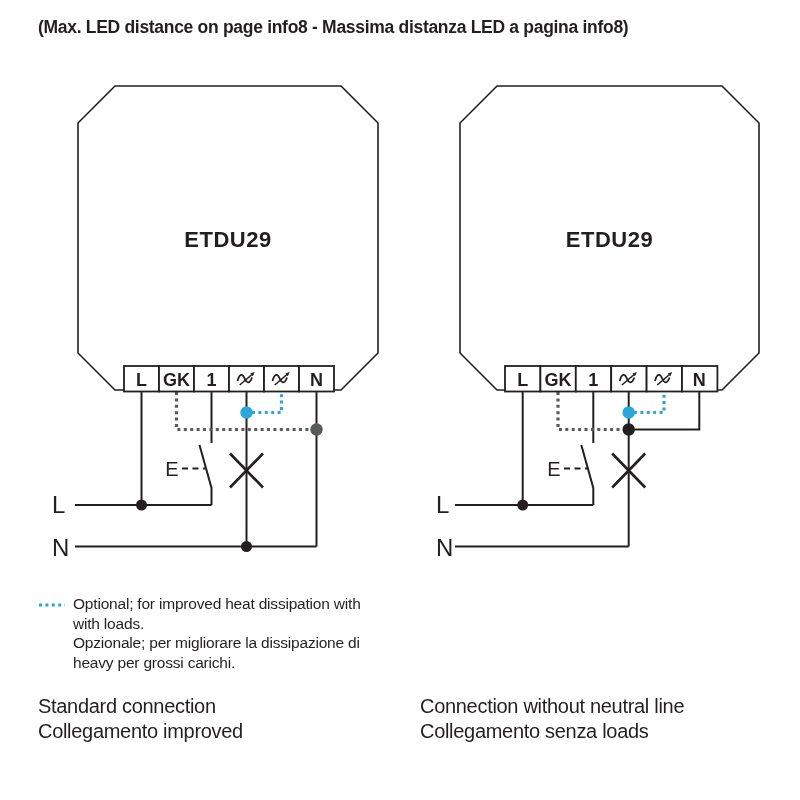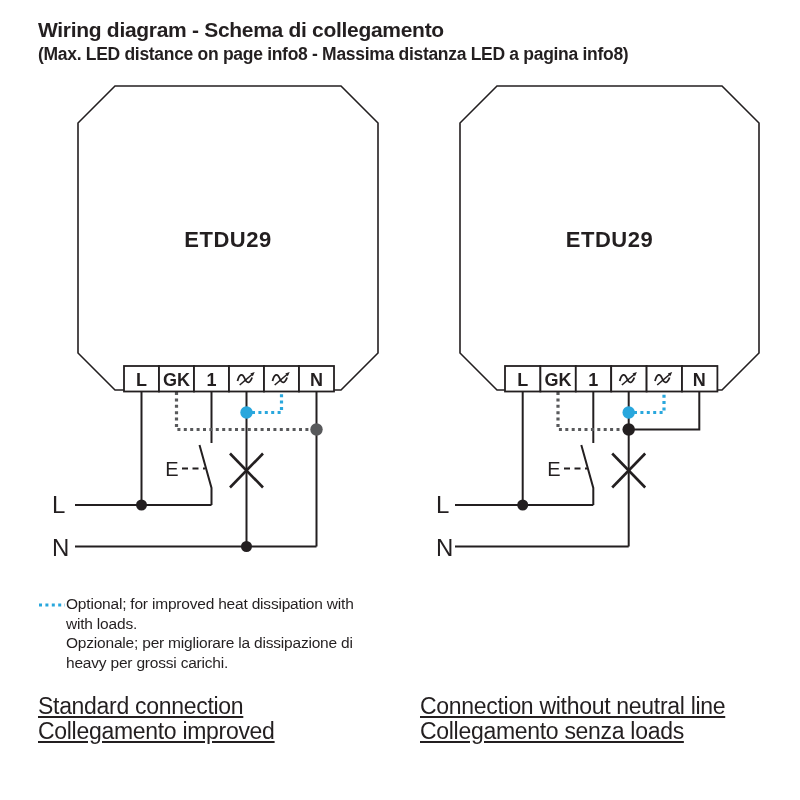--- a/index.html
+++ b/index.html
@@ -4,43 +4,42 @@
 <style>
   html,body{margin:0;padding:0;background:#fff;}
   .page{
     position:relative;width:800px;height:800px;background:#ffffff;overflow:hidden;
     font-family:"Liberation Sans",sans-serif;color:#231f20;
   }
   .title-block{position:absolute;left:38px;top:16px;}
   .title-line1{font-size:21px;font-weight:bold;line-height:27px;letter-spacing:-0.3px;}
   .title-line2{font-size:17.5px;font-weight:bold;line-height:22px;letter-spacing:-0.3px;}
   svg.diagram-layer{position:absolute;left:0;top:0;}
-  .legend{position:absolute;display:flex;gap:1px;width:352px;}
+  .legend{position:absolute;display:flex;gap:8px;width:352px;}
   .legend-swatch{flex:0 0 27px;margin-top:7px;}
   .legend-text{font-size:15.5px;line-height:19.5px;letter-spacing:-0.2px;}
-  .caption{position:absolute;font-size:23px;line-height:25px;letter-spacing:-0.3px;text-decoration:underline;}
+  .caption{position:absolute;font-size:20px;line-height:25px;letter-spacing:-0.3px;}
   .wire{stroke:#231f20;stroke-width:2;fill:none;}
   .thin{stroke:#231f20;stroke-width:1.6;fill:#ffffff;}
   .tcell{fill:#ffffff;stroke:#231f20;stroke-width:1.8;}
   .tlabel{font-family:"Liberation Sans",sans-serif;font-size:18px;font-weight:bold;fill:#231f20;text-anchor:middle;}
   .model{font-family:"Liberation Sans",sans-serif;font-size:22px;font-weight:bold;fill:#231f20;text-anchor:middle;letter-spacing:0.5px;}
   .supply{font-family:"Liberation Sans",sans-serif;font-size:24px;fill:#231f20;}
   .elabel{font-family:"Liberation Sans",sans-serif;font-size:20px;fill:#231f20;text-anchor:middle;}
   .dot-cyan{stroke:#29a7dd;stroke-width:3.2;fill:none;stroke-dasharray:3 3.4;}
   .dot-gray{stroke:#58595b;stroke-width:3.2;fill:none;stroke-dasharray:3 3.4;}
   .edash{stroke:#231f20;stroke-width:2;fill:none;stroke-dasharray:6 4.5;}
   .lampx{stroke:#231f20;stroke-width:2.6;fill:none;}
 </style>
 </head>
 <body>
 
 <div class="page">
 
   <div class="title-block">
-    <div class="title-line1">Wiring diagram - Schema di collegamento</div>
     <div class="title-line2">(Max. LED distance on page info8 - Massima distanza LED a pagina info8)</div>
   </div>
 
   <svg class="diagram-layer" width="800" height="800" viewBox="0 0 800 800">
     <defs>
       <g id="dimmersym">
         <path d="M-9,2.5 C-7,-5 -4,-5.5 -1.8,0 C0.4,5.5 3.4,5 5.6,-1" stroke="#231f20" stroke-width="1.8" fill="none"></path>
         <line x1="-6.8" y1="6.5" x2="5.5" y2="-4" stroke="#231f20" stroke-width="1.6"></line>
         <polygon points="8.2,-6.4 6.3,-2.2 3.8,-5.1" fill="#231f20"></polygon>
       </g>

